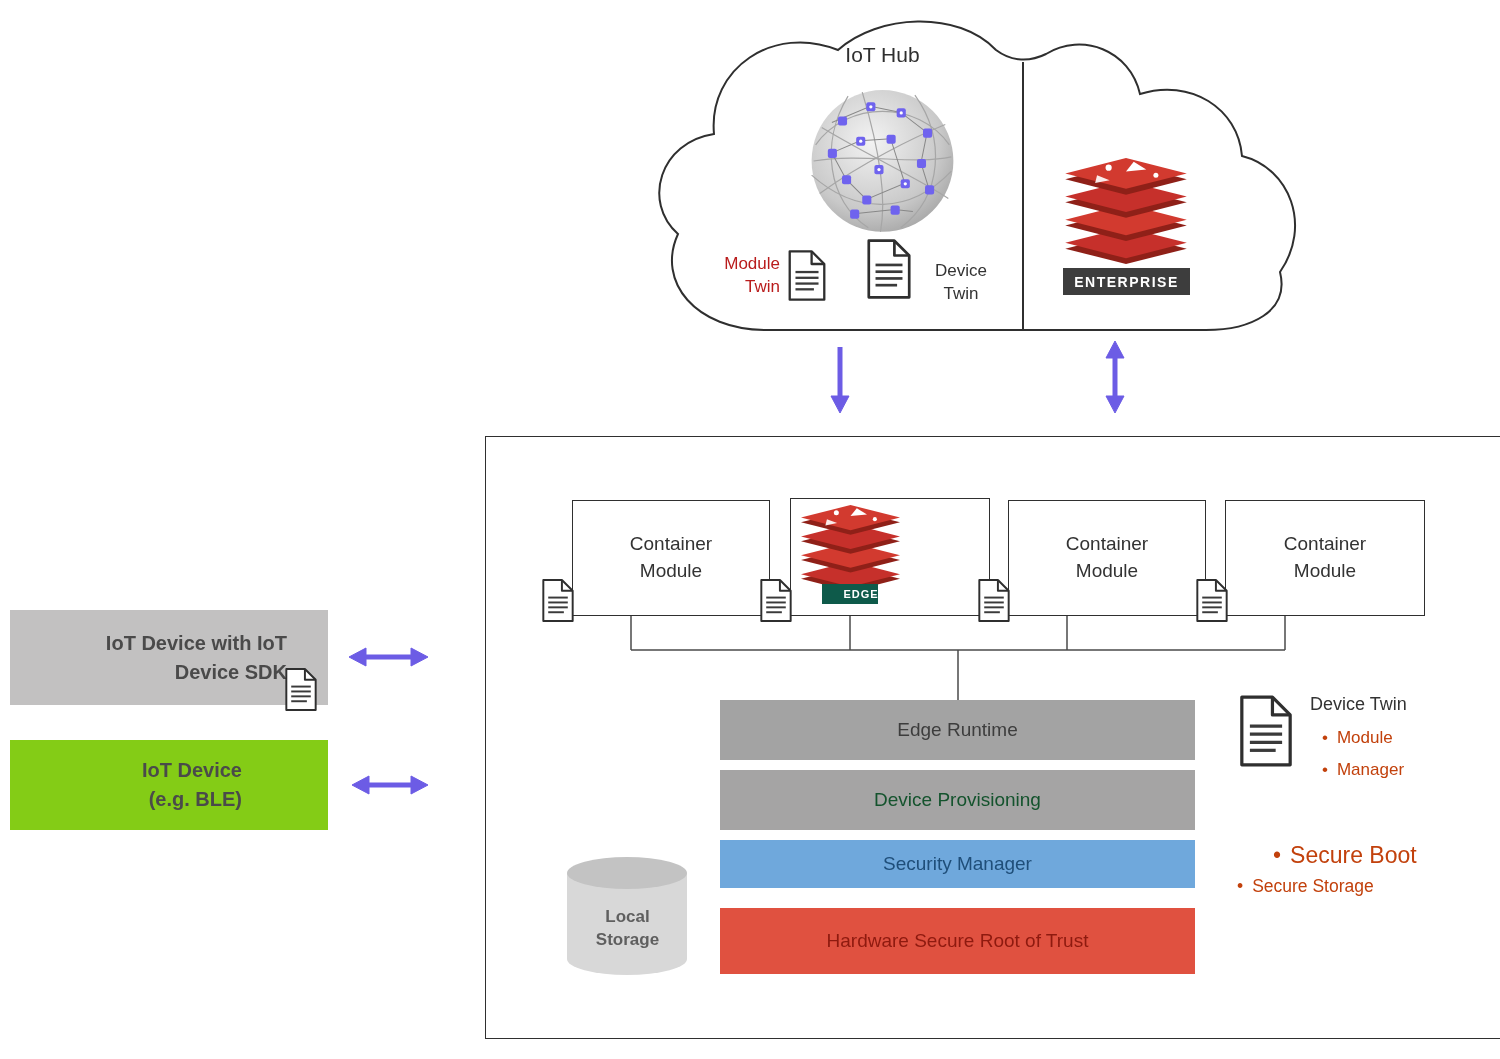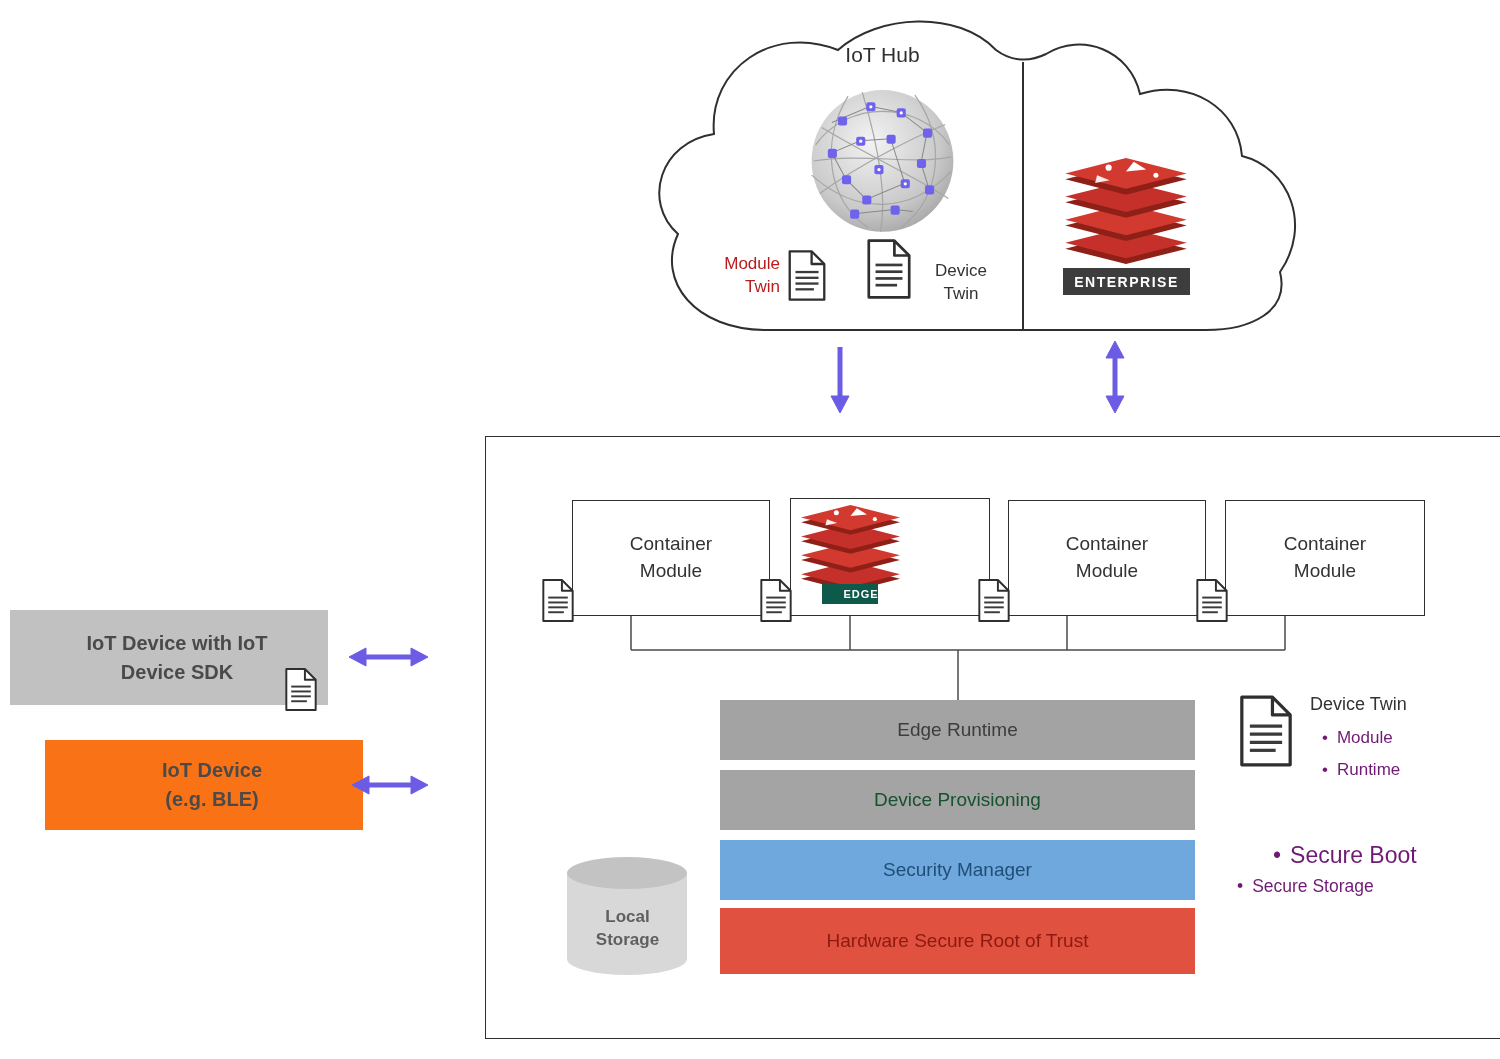--- a/index.html
+++ b/index.html
@@ -3,28 +3,28 @@
 <meta charset="utf-8">
 <style>
   html,body{margin:0;padding:0;background:#fff;}
   .canvas{
     position:relative;width:1500px;height:1059px;background:#ffffff;
     font-family:"Liberation Sans", sans-serif;color:#3d3d3d;overflow:hidden;
   }
   .abs{position:absolute;}
   .center-text{display:flex;align-items:center;justify-content:center;text-align:center;}
   .box{background:#fff;border:1.5px solid #2f2f2f;box-sizing:border-box;margin-left:40px;}
-  .gray-box{box-sizing:border-box;display:flex;align-items:center;justify-content:center;text-align:center;padding-left:16px;}
+  .gray-box{box-sizing:border-box;display:flex;align-items:center;justify-content:center;text-align:right;padding-left:16px;}
   .gray-box .lbl{font-size:20px;font-weight:600;color:#4a4a4a;line-height:1.45;}
   .module-box{display:flex;align-items:center;justify-content:center;text-align:center;}
   .module-box .lbl{font-size:19px;color:#333;line-height:1.4;width:120px;}
   .bar{box-sizing:border-box;display:flex;align-items:center;justify-content:center;
        font-size:19px;font-weight:500;text-align:center;}
   .badge{display:flex;align-items:center;justify-content:center;color:#fff;font-weight:700;box-sizing:border-box;}
-  .bullet{position:absolute;font-size:17px;color:#701a75;}
+  .bullet{position:absolute;font-size:17px;color:#c2410c;}
   .bullet::before{content:"\2022";margin-right:9px;}
   .small-title{font-size:18px;color:#333;}
   svg{display:block;}
   .overlay{pointer-events:none;}
 </style>
 </head>
 <body>
 
 <svg width="0" height="0" style="position:absolute" aria-hidden="true">
   <defs>
@@ -130,21 +130,21 @@
     </svg>
   <div class="abs badge" style="left: 1063px; top: 268px; width: 127px; height: 27px; font-size: 14px; letter-spacing: 1.5px; background: rgb(61, 61, 61);">ENTERPRISE</div>
 
   <div class="abs gray-box" style="left: 10px; top: 610px; width: 318px; height: 95px; background: rgb(194, 193, 193);">
     <div class="lbl" style="width:220px;">IoT Device with IoT Device SDK</div>
   </div>
   <svg class="abs" style="left:283px;top:667px;" width="36" height="45">
       <use href="#doc-icon"></use>
     </svg>
 
-  <div class="abs gray-box" style="left: 10px; top: 740px; width: 318px; height: 90px; background: #f97316; margin-left: 35px;">
+  <div class="abs gray-box" style="left: 10px; top: 740px; width: 318px; height: 90px; background: #84cc16;">
     <div class="lbl" style="width:130px;">IoT Device (e.g. BLE)</div>
   </div>
 
   <div class="abs box" style="left:445px;top:436px;width:1036px;height:603px;"></div>
 
   <div class="abs box module-box" style="left:532px;top:500px;width:198px;height:116px;">
     <div class="lbl" style="width:110px;">Container Module</div>
   </div>
 
   <div class="abs box" style="left:750px;top:498px;width:200px;height:118px;"></div>
@@ -171,39 +171,39 @@
       <use href="#doc-icon"></use>
     </svg>
   <svg class="abs" style="left:1194px;top:578px;" width="36" height="45">
       <use href="#doc-icon"></use>
     </svg>
 
   <div class="abs bar" style="left: 720px; top: 700px; width: 475px; height: 60px; background: #a3a3a3; color: rgb(61, 61, 61);">Edge Runtime</div>
 
   <div class="abs bar" style="left: 720px; top: 770px; width: 475px; height: 60px; background: rgb(165, 164, 164); color: #14532d;">Device Provisioning</div>
 
-  <div class="abs bar" style="left: 720px; top: 840px; width: 475px; height: 60px; background: rgb(111, 168, 220); color: rgb(31, 78, 121);">Security Manager</div>
+  <div class="abs bar" style="left: 720px; top: 840px; width: 475px; height: 48px; background: rgb(111, 168, 220); color: rgb(31, 78, 121);">Security Manager</div>
 
   <div class="abs bar" style="left: 720px; top: 908px; width: 475px; height: 66px; background: rgb(224, 81, 64); color: rgb(142, 26, 15);">Hardware Secure Root of Trust</div>
 
   <svg class="abs" style="left:565px;top:855px;" width="125" height="122" viewBox="0 0 125 122">
     <ellipse cx="62" cy="104" rx="60" ry="16" fill="#d8d8d8"></ellipse>
     <rect x="2" y="18" width="120" height="86" fill="#d8d8d8"></rect>
     <ellipse cx="62" cy="18" rx="60" ry="16" fill="#c3c3c3"></ellipse>
   </svg>
   <div class="abs center-text" style="left:565px;top:898px;width:125px;height:62px;font-size:17px;font-weight:600;color:#5f5f5f;line-height:1.35;">
     <span style="width:80px;">Local Storage</span>
   </div>
 
   <svg class="abs" style="left:1237px;top:693px;" width="58" height="76">
       <use href="#doc-icon"></use>
     </svg>
   <div class="abs small-title" style="left:1310px;top:694px;">Device Twin</div>
   <div class="bullet" style="left:1322px;top:728px;">Module</div>
-  <div class="bullet" style="left:1322px;top:760px;">Runtime</div>
+  <div class="bullet" style="left:1322px;top:760px;">Manager</div>
 
   <div class="bullet" style="left:1273px;top:842px;font-size:23px;">Secure Boot</div>
   <div class="bullet" style="left:1237px;top:876px;font-size:17.5px;">Secure Storage</div>
 
   <svg class="abs overlay" style="left:0;top:0;" width="1500" height="1059" viewBox="0 0 1500 1059">
 
     <g fill="none" stroke-width="1.5" style="stroke: rgb(74, 74, 74);">
       <path d="M631 616 V650"></path>
       <path d="M850 616 V650"></path>
       <path d="M1067 616 V650"></path>

